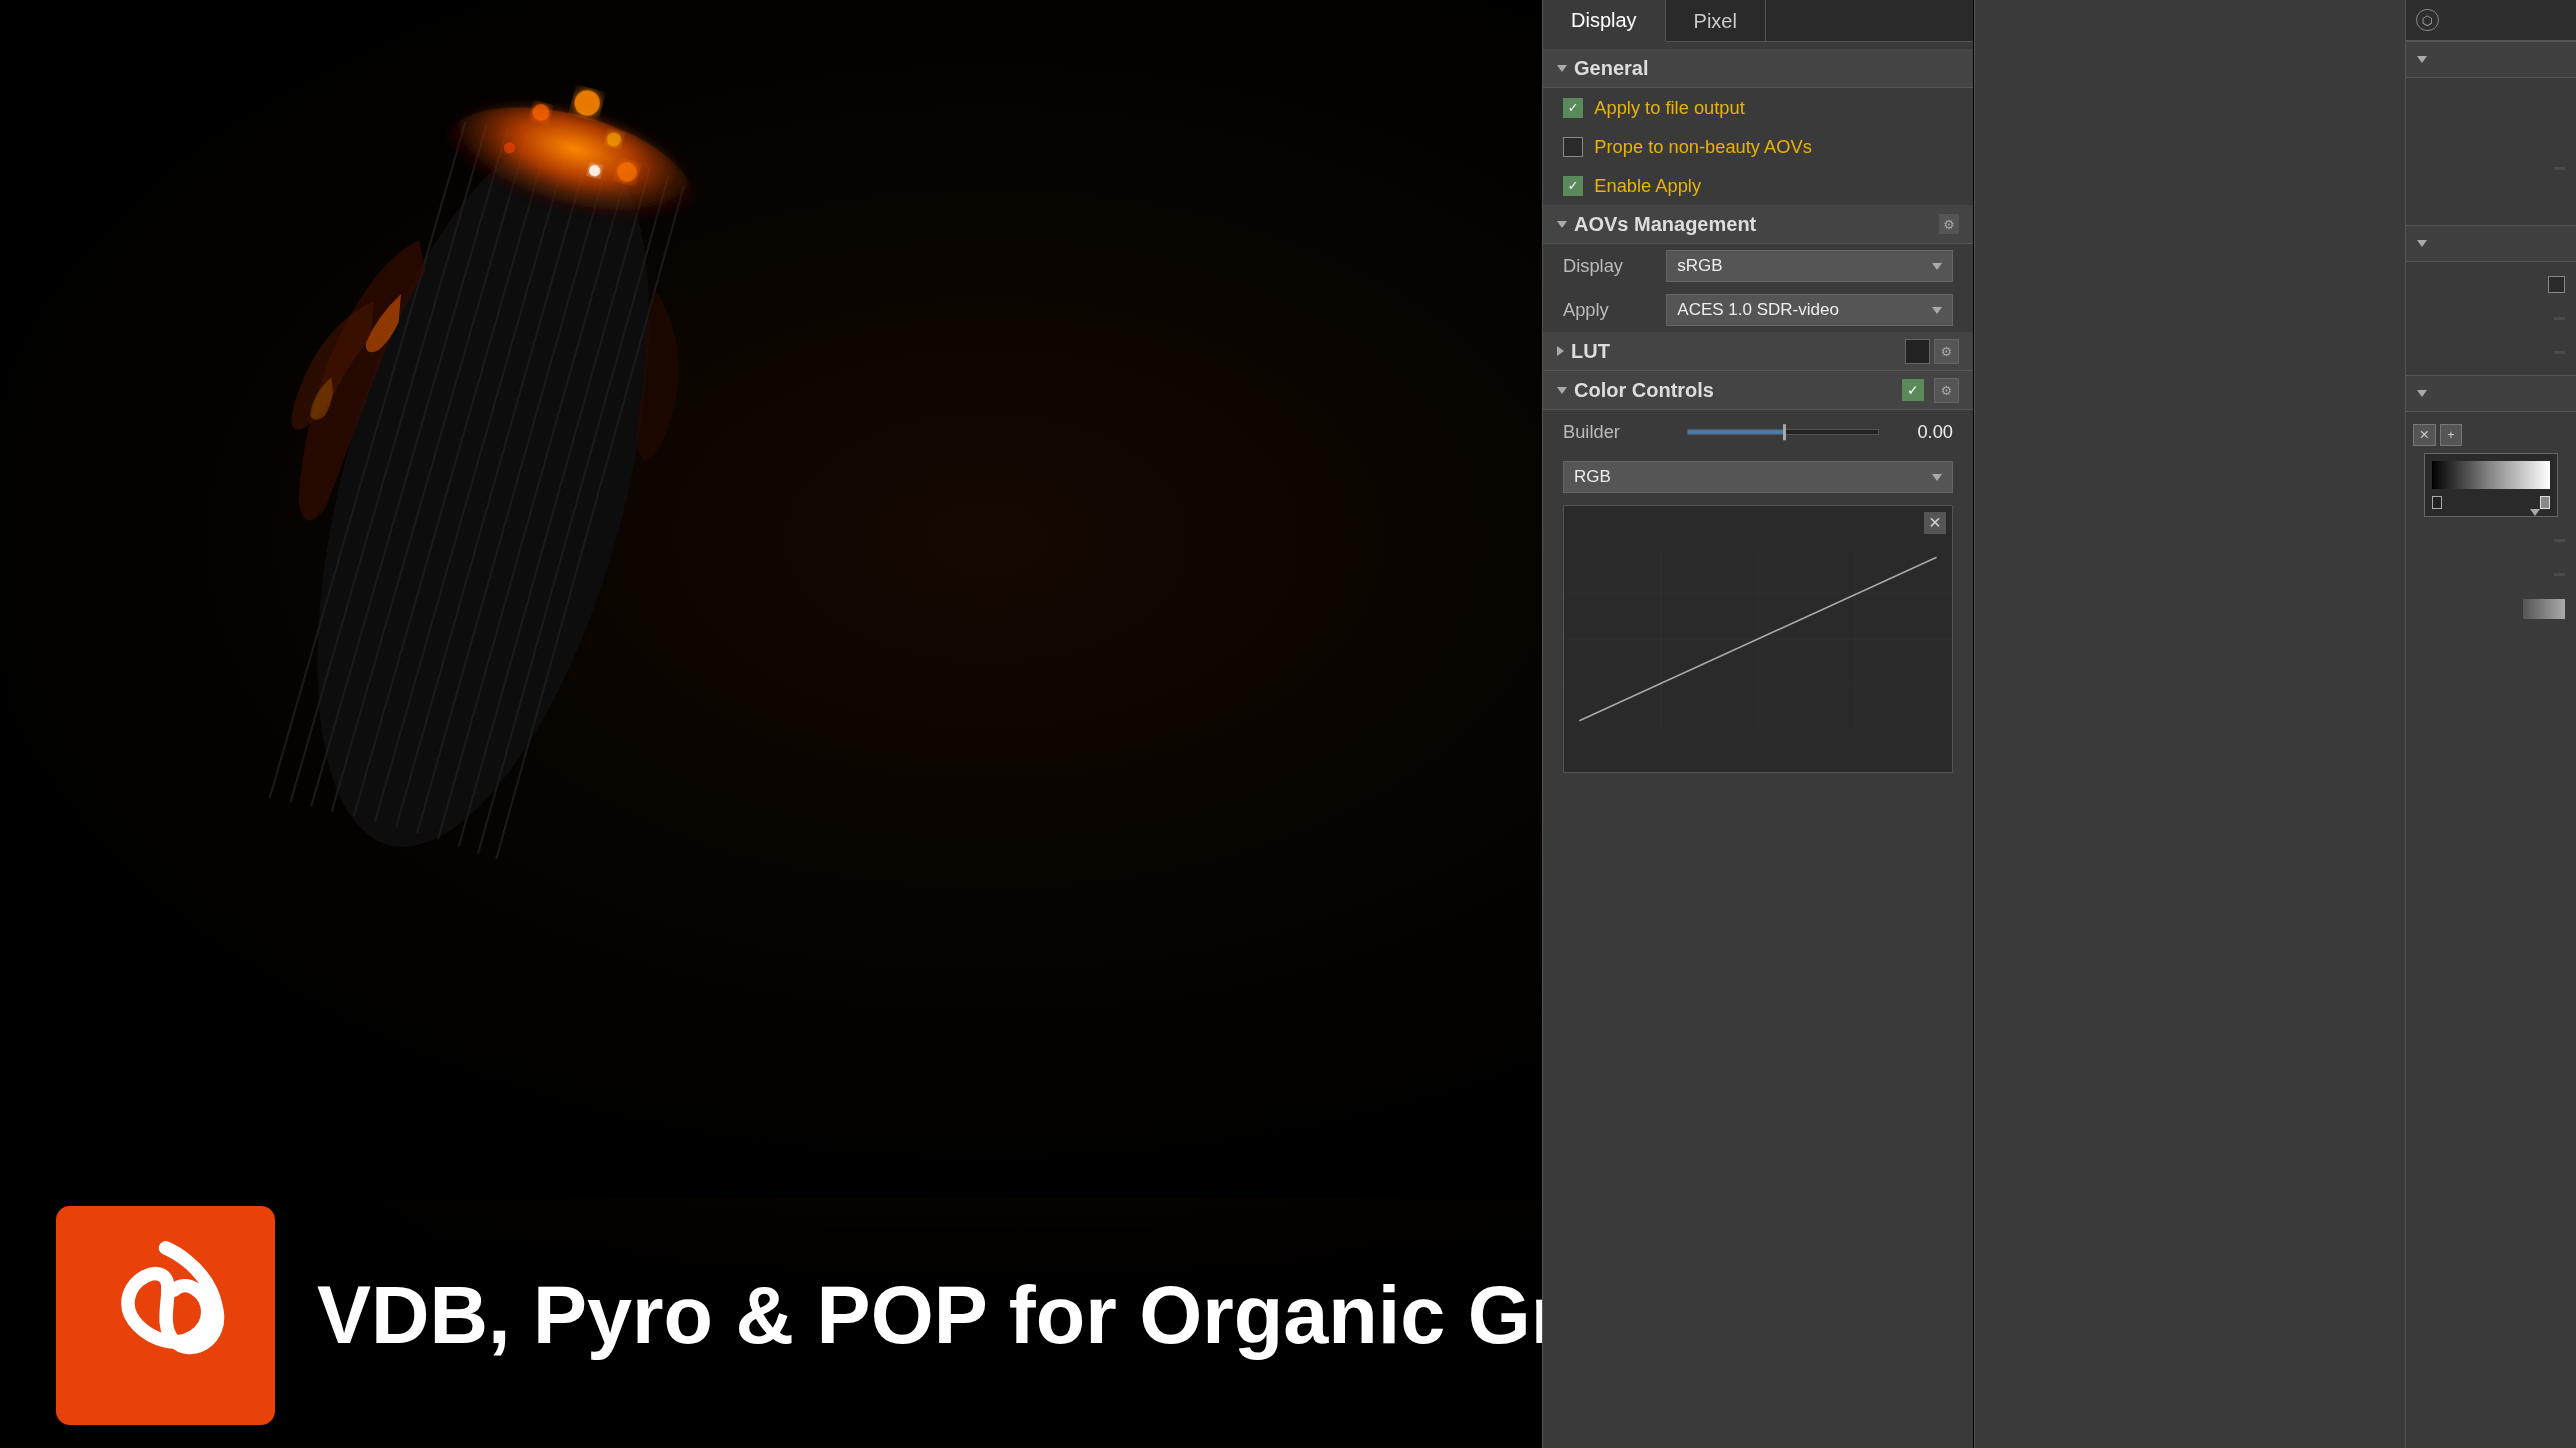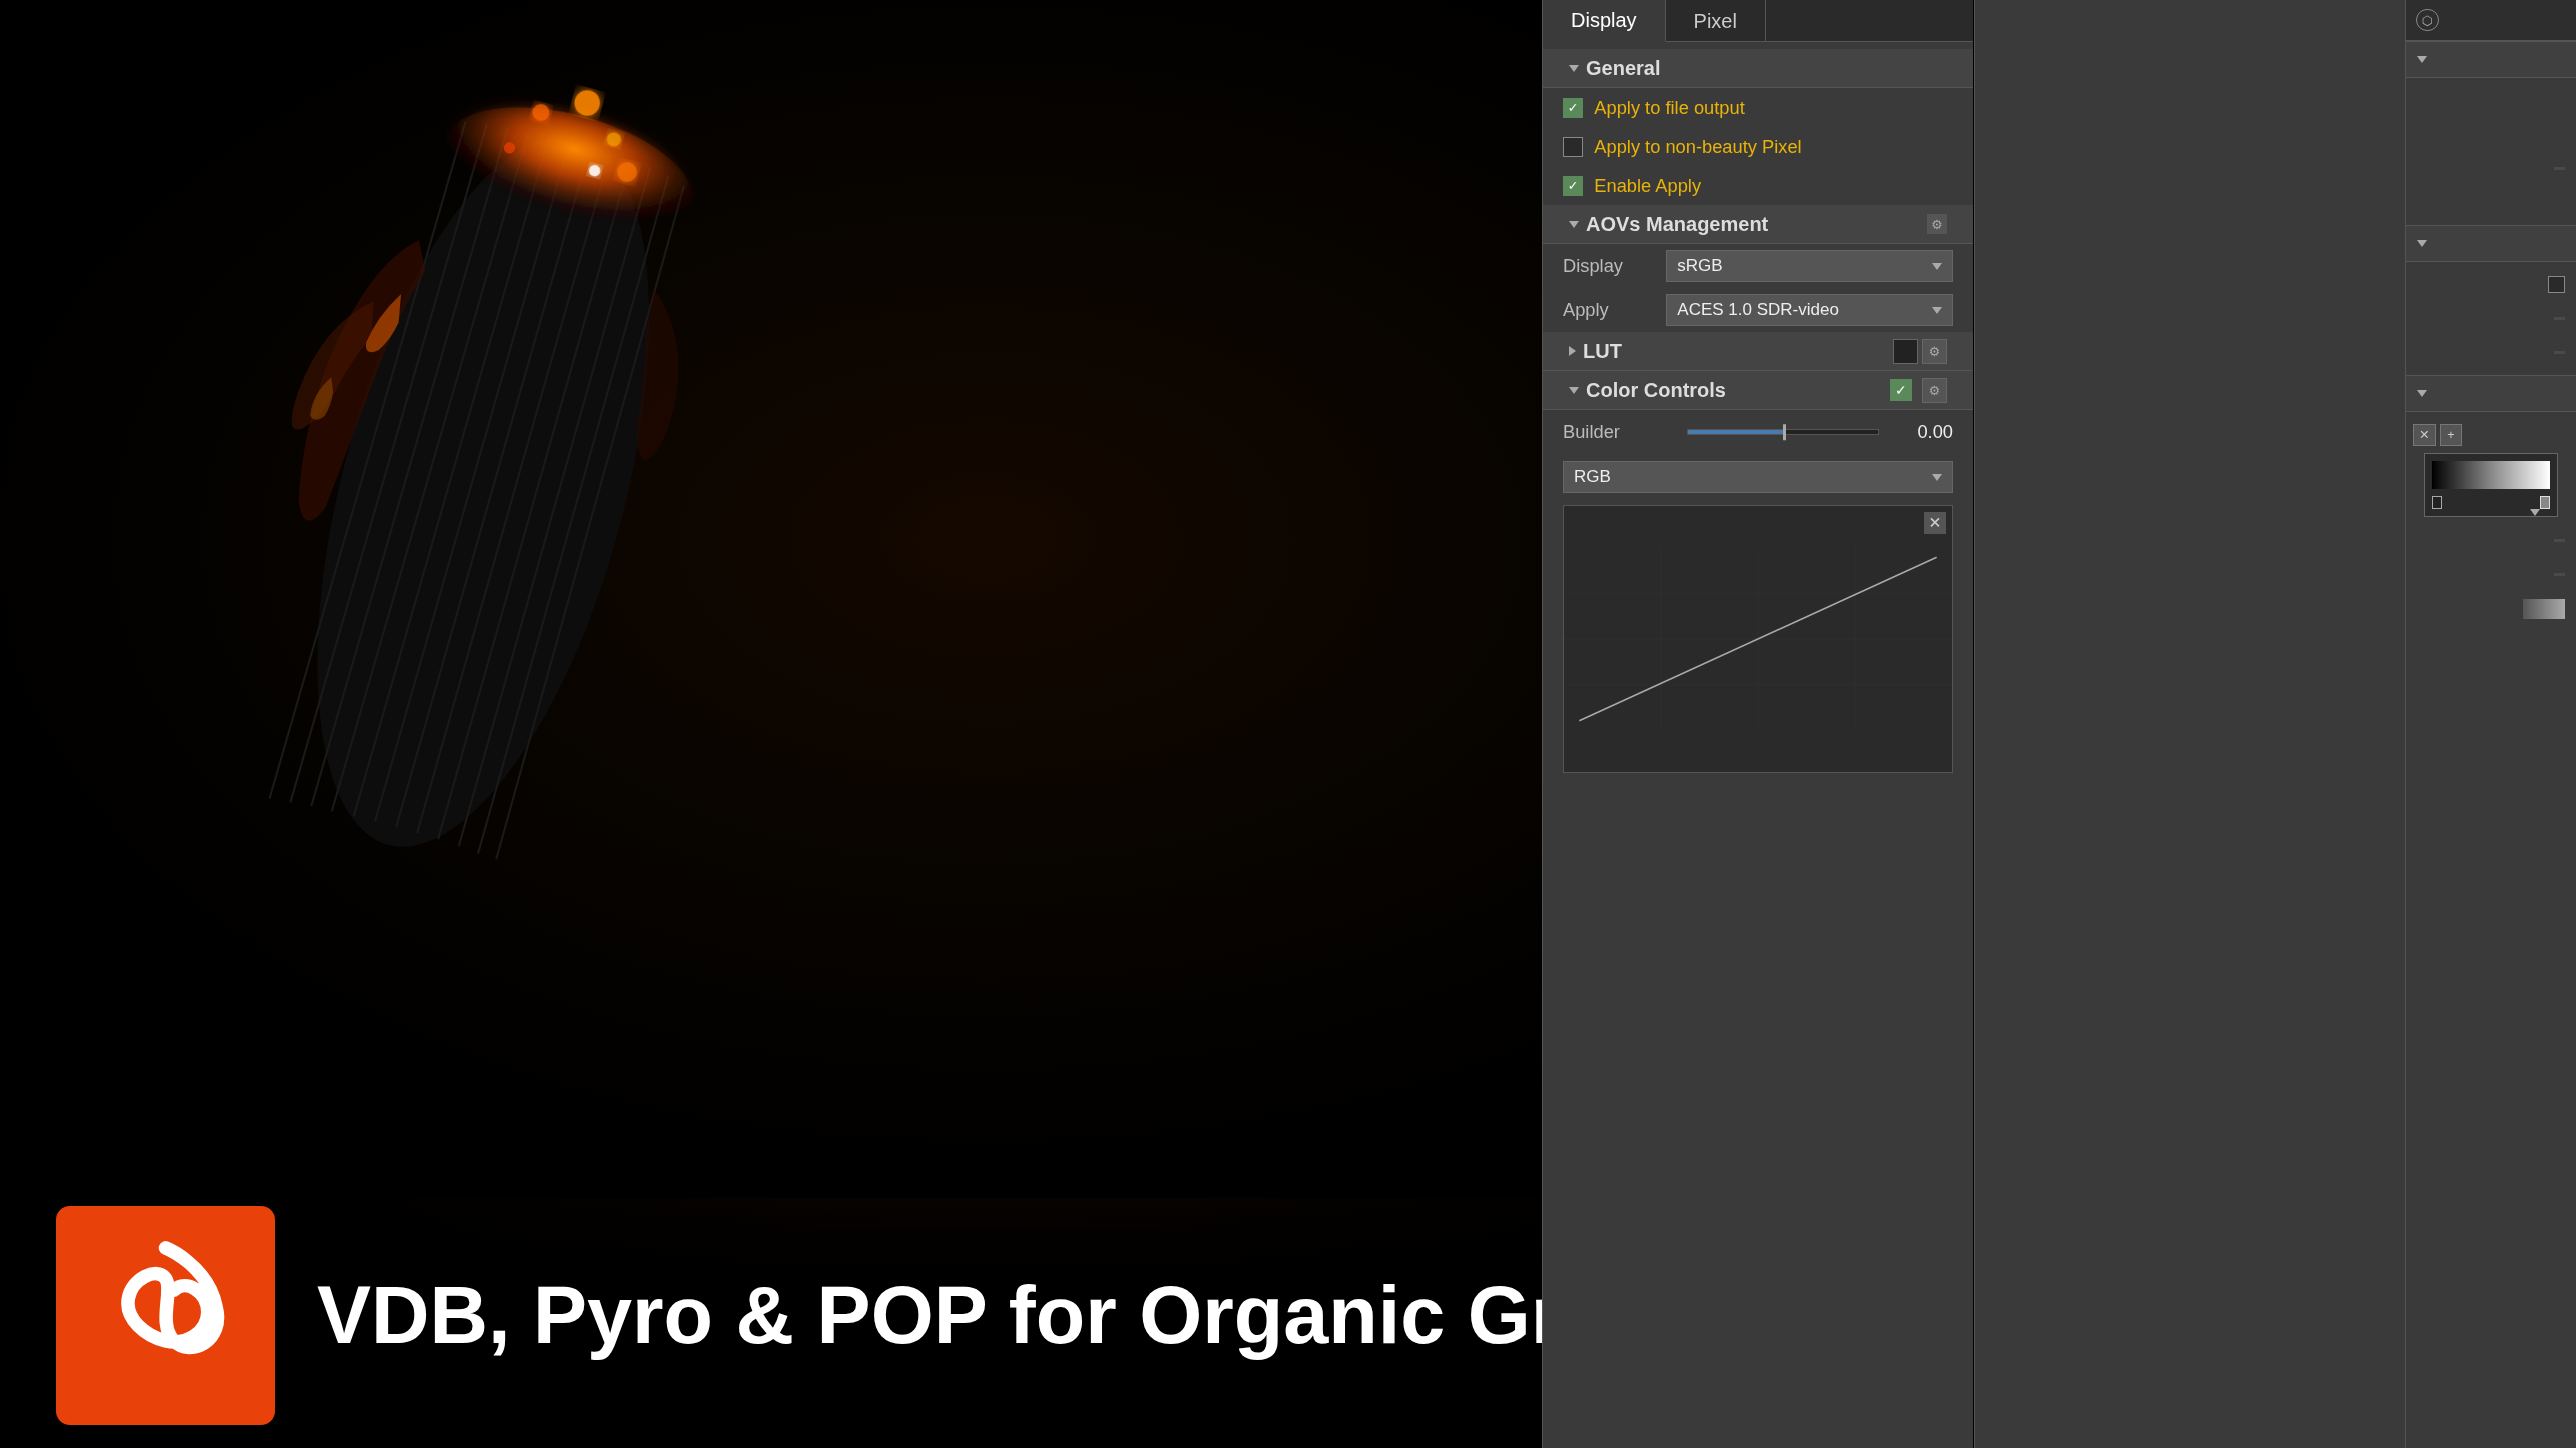--- a/index.html
+++ b/index.html
@@ -95,21 +95,21 @@
       flex: 1;
       overflow-y: auto;
       padding: 7px 0;
       background: #3a3a3a;
     }
 
     
     .section-header {
       display: flex;
       align-items: center;
-      padding: 7px 26px;
+      padding: 7px 14px;
       background: #444;
       border-bottom: 0.7px solid #555;
       cursor: pointer;
       height: 39px;
       gap: 7px;
     }
 
     .section-header .arrow {
       width: 0; height: 0;
       border-left: 5.6px solid transparent;
@@ -632,21 +632,21 @@
       <span class="section-title">General</span>
     </div>
 
     <div>
       <div class="checkbox-row">
         <div class="checkbox checked"></div>
         <span class="checkbox-label">Apply to file output</span>
       </div>
       <div class="checkbox-row">
         <div class="checkbox"></div>
-        <span class="checkbox-label">Apply to non-beauty Pixel</span>
+        <span class="checkbox-label">Prope to non-beauty AOVs</span>
       </div>
       <div class="checkbox-row">
         <div class="checkbox checked"></div>
         <span class="checkbox-label">Enable Apply</span>
       </div>
     </div>
 
     <div class="section-header">
       <div class="arrow"></div>
       <span class="section-title">AOVs Management</span>

